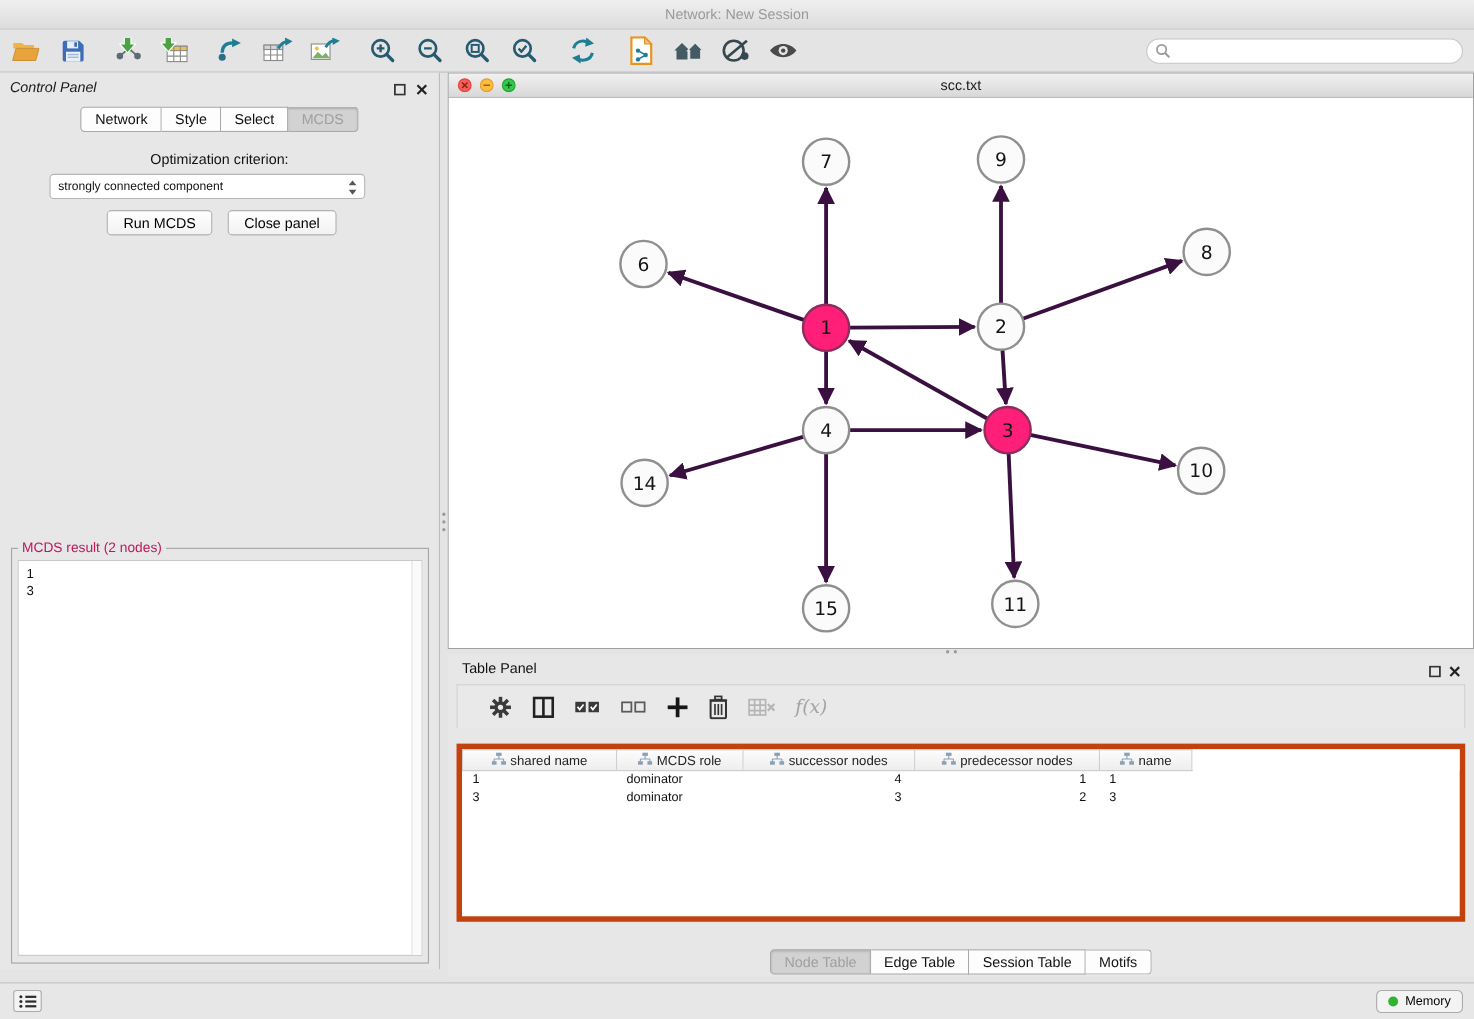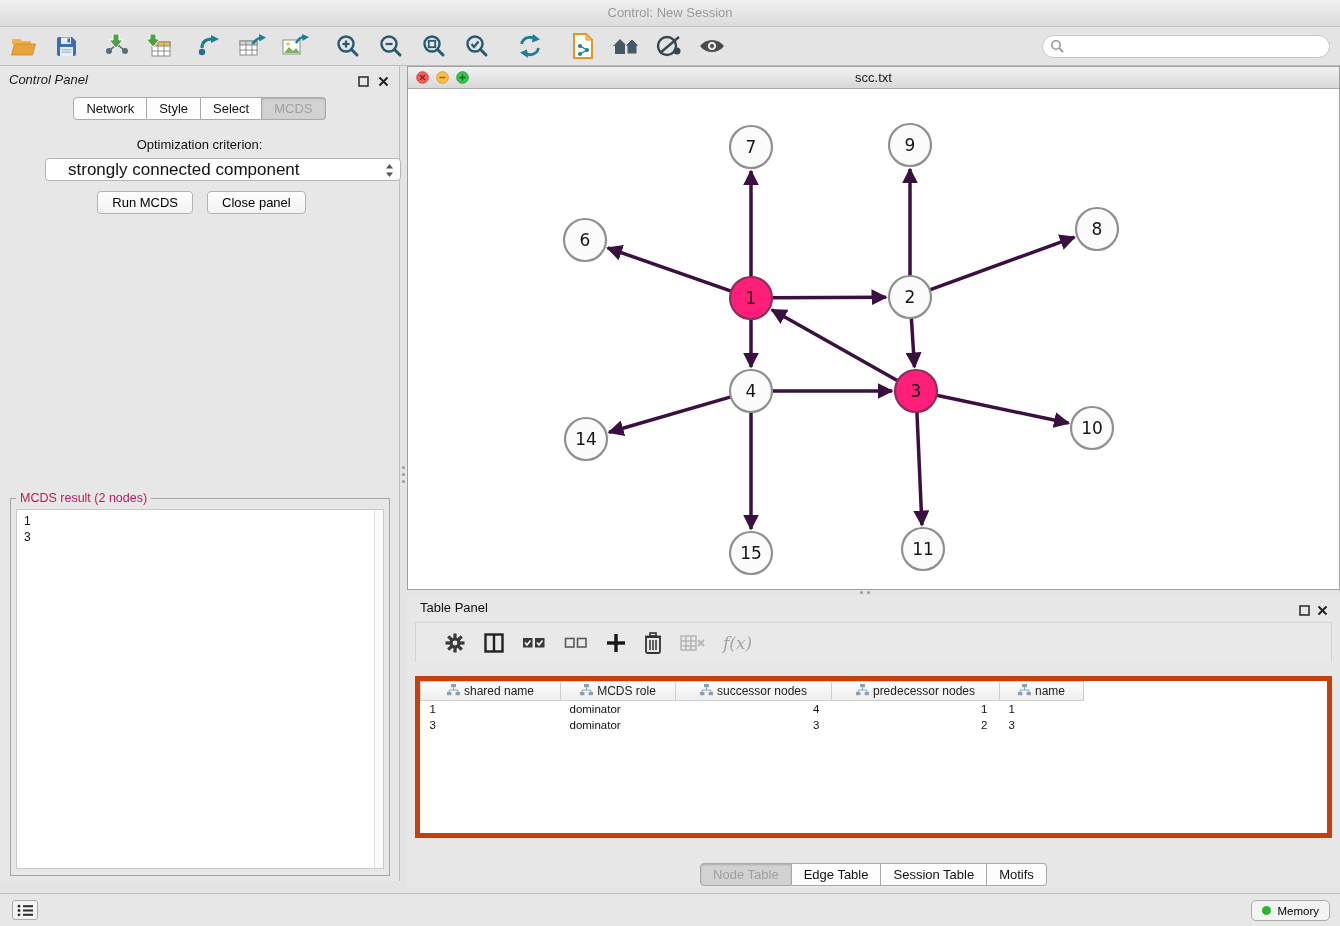--- a/index.html
+++ b/index.html
@@ -36,23 +36,23 @@
     background:transparent; cursor:pointer; display:flex; align-items:center; justify-content:center; }
   .cp-float { right:28px; } .cp-close { right:8px; }
   .cp-tabs { position:absolute; top:31px; left:0; right:0; display:flex; justify-content:center; }
   .seg { background:#fdfdfd; border:1px solid #a9a9a9; border-left:none;
     padding:3px 12px; font-size:13px; color:#111; cursor:pointer;
     font-family:"Liberation Sans",sans-serif; }
   .seg:first-child { border-left:1px solid #a9a9a9; border-radius:4px 0 0 4px; }
   .seg:last-child { border-radius:0 4px 4px 0; }
   .seg.active { background:#d2d2d2; color:#9f9f9f; box-shadow:inset 0 1px 2px rgba(0,0,0,.18); }
   .opt-label { position:absolute; top:71px; left:0; right:0; text-align:center; font-size:13px; }
-  .mac-select { position:absolute; top:92px; left:45px; width:356px; height:23px;
+  .mac-select { position:absolute; top:92px; left:45px; width:287px; height:23px;
     background:#fff; border:1px solid #b5b5b5; border-radius:4px;
-    display:flex; align-items:center; padding:0 22px 0 22px; font-size:17px; cursor:pointer; }
+    display:flex; align-items:center; padding:0 22px 0 7px; font-size:11px; cursor:pointer; }
   .sel-arrows { position:absolute; right:6px; top:4px; }
   .cp-buttons { position:absolute; top:125px; left:4px; right:0; display:flex;
     justify-content:center; gap:14px; }
   .mac-btn { background:linear-gradient(#fefefe,#f2f2f2); border:1px solid #b3b3b3;
     border-radius:4px; font-size:13px; padding:3px 14px; cursor:pointer;
     font-family:"Liberation Sans",sans-serif; }
   .result-box { position:absolute; left:10px; top:425px; width:380px; height:385px;
     border:1px solid #a5a5a5; background:#e7e7e7; padding:0; }
   .result-box legend { font-size:12.5px; margin-left:5px; padding:0 4px; color:#be185d; }
   .result-inner { position:absolute; left:5px; right:5px; top:4px; bottom:6px;
@@ -111,21 +111,21 @@
     display:flex; align-items:center; justify-content:center; cursor:pointer; }
   .sb-memory { position:absolute; right:10px; top:6px; height:21px;
     background:#f3f3f3; border:1px solid #ababab; border-radius:5px;
     display:flex; align-items:center; gap:6px; padding:0 10px; font-size:11.5px; cursor:pointer; }
   .mem-dot { width:9px; height:9px; border-radius:50%; background:#2db52d; }
 </style>
 </head>
 <body style="--edge-color: #3a1040; --hl-fill: #ff1f78; --hl-stroke: #8f2d5f;">
 
 <div class="titlebar">
-  <span>Control: New Session</span>
+  <span>Network: New Session</span>
 </div>
 
 <div class="toolbar">
   <button class="tbtn">
     <svg width="25" height="20" viewBox="0 0 25 20">
         <path d="M1 3 h8 l2 2 h9 v3 H1 z" fill="#f2b24a"></path>
         <path d="M0.5 19 L3.5 8 H24.5 L21.5 19 z" fill="#e8a33b" stroke="#c78a2d" stroke-width="0.8"></path>
       </svg>
   </button>
   <button class="tbtn">

